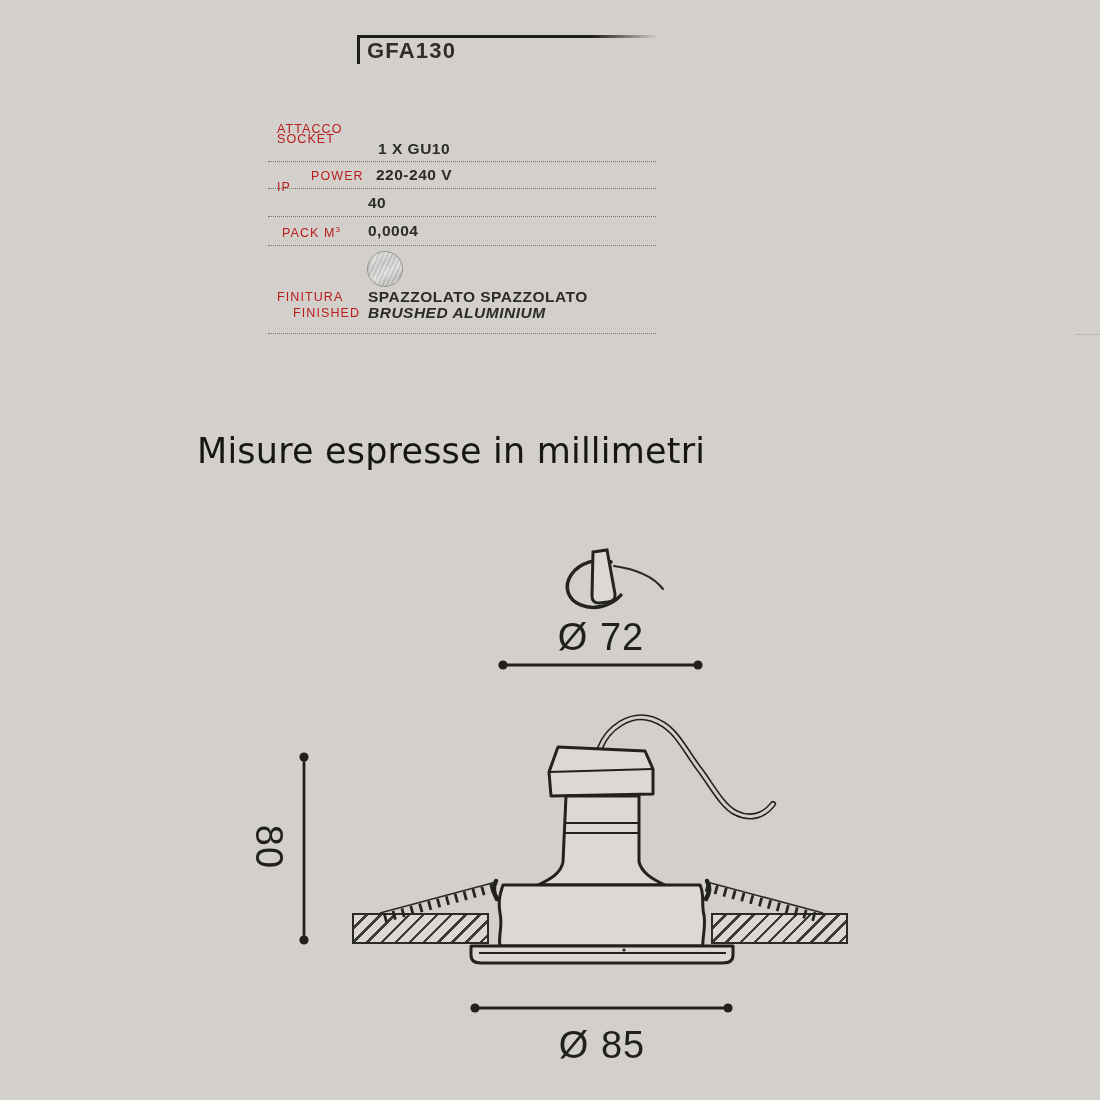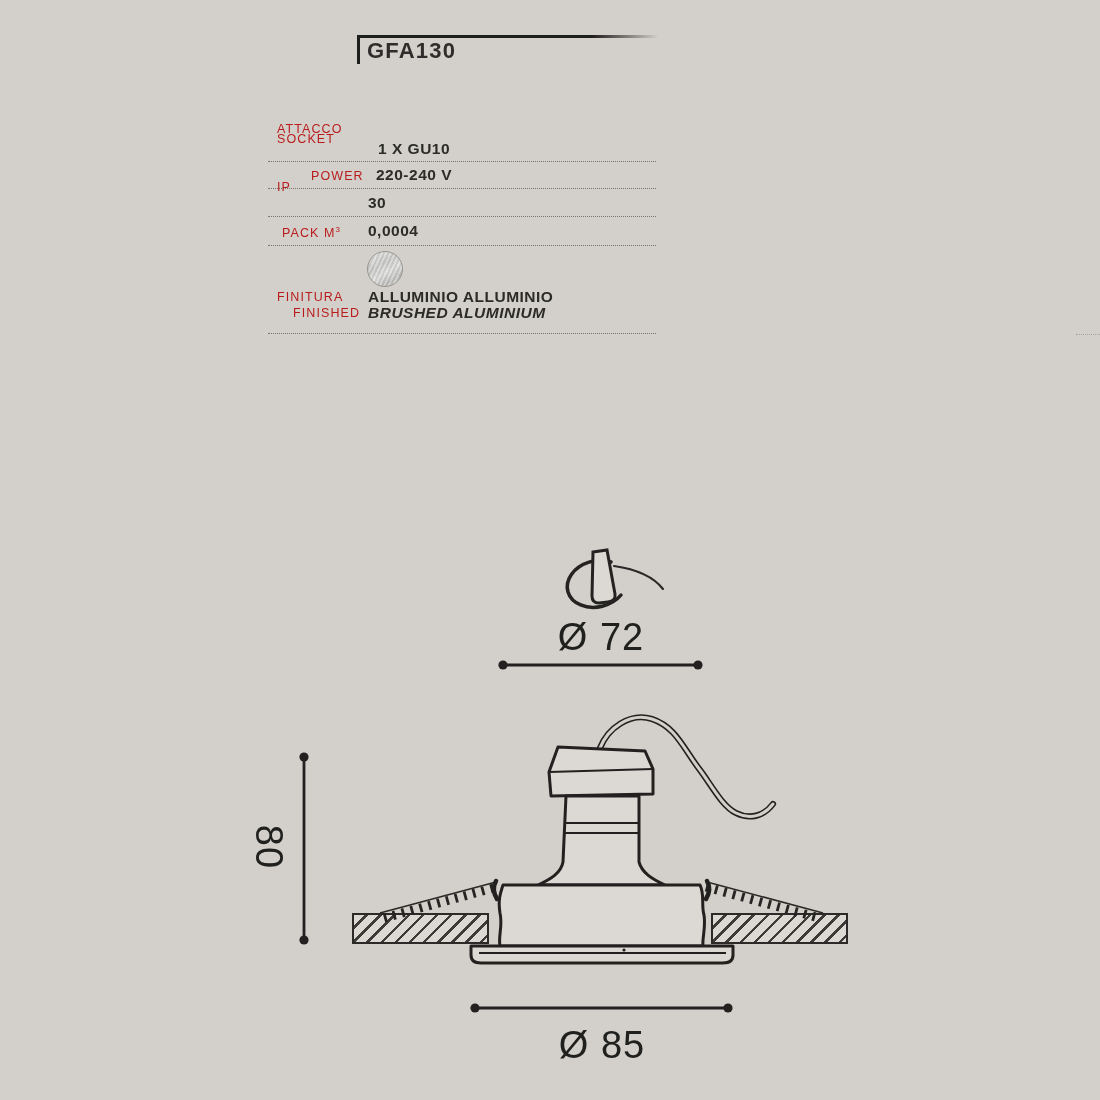--- a/index.html
+++ b/index.html
@@ -62,37 +62,38 @@
   <div class="abs spec-label" style="left:277px;top:122px;">ATTACCO</div>
   <div class="abs spec-label" style="left:277px;top:132px;">SOCKET</div>
   <div class="abs spec-value" style="left:368px;top:140px;margin-left:10px;">1 X GU10</div>
   <div class="abs sep" style="left:268px;top:161px;width:388px;"></div>
 
   <div class="abs spec-label" style="left:271px;top:169px;margin-left:40px;">POWER</div>
   <div class="abs spec-value" style="left:376px;top:166px;">220-240 V</div>
   <div class="abs sep" style="left:268px;top:188px;width:388px;"></div>
 
   <div class="abs spec-label" style="left:277px;top:180px;">IP</div>
-  <div class="abs spec-value" style="left:368px;top:194px;">30</div>
+  <div class="abs spec-value" style="left:368px;top:194px;">40</div>
   <div class="abs sep" style="left:268px;top:216px;width:388px;"></div>
 
   <div class="abs spec-label" style="left:282px;top:225px;"><span>PACK M</span><sup>3</sup></div>
   <div class="abs spec-value" style="left:368px;top:222px;">0,0004</div>
   <div class="abs sep" style="left:268px;top:245px;width:388px;"></div>
 
   <div class="abs swatch"></div>
 
   <div class="abs spec-label" style="left:277px;top:290px;">FINITURA</div>
   <div class="abs spec-label" style="left:293px;top:306px;">FINISHED</div>
-  <div class="abs spec-value" style="left:368px;top:288px;">ALLUMINIO ALLUMINIO</div>
+  <div class="abs spec-value" style="left:368px;top:288px;">SPAZZOLATO SPAZZOLATO</div>
   <div class="abs spec-value" style="left:368px;top:304px;font-style:italic;">BRUSHED ALUMINIUM</div>
   <div class="abs sep" style="left:268px;top:333px;width:388px;"></div>
 
   <div class="abs sep-frag"></div>
 
+  <div class="abs note">Misure espresse in millimetri</div>
 
   <div class="abs ceiling ceiling-left"></div>
   <div class="abs ceiling ceiling-right"></div>
 
   <svg class="abs draw" width="1100" height="1100" viewBox="0 0 1100 1100">
 
     <g>
       <path d="M 611 562 A 30 23 -14 1 0 621 595" fill="none" stroke="#242322" stroke-width="3.5" stroke-linecap="round"></path>
       <path d="M 614 566 Q 649 571 663 589" fill="none" stroke="#2a2927" stroke-width="2.2" stroke-linecap="round"></path>
       <path d="M 593 552 L 607 550 L 615 594 Q 616 601 608 602 L 599 603 Q 592 603 592 596 Z" fill="#dcd9d4" stroke="#242322" stroke-width="3"></path>

